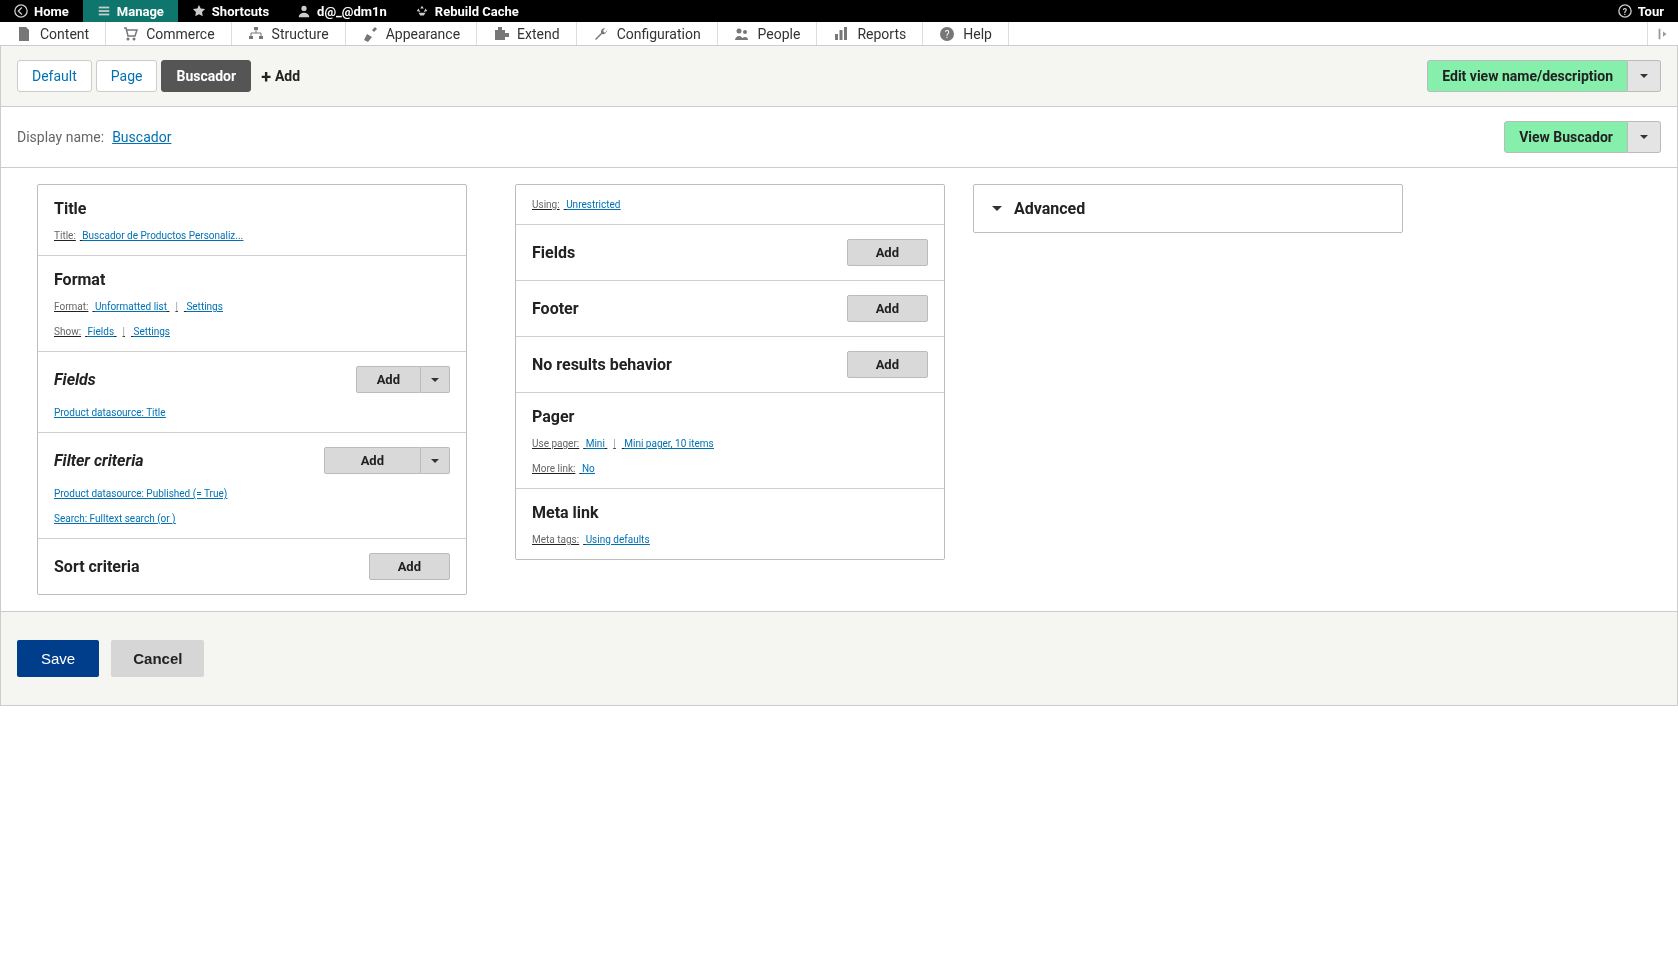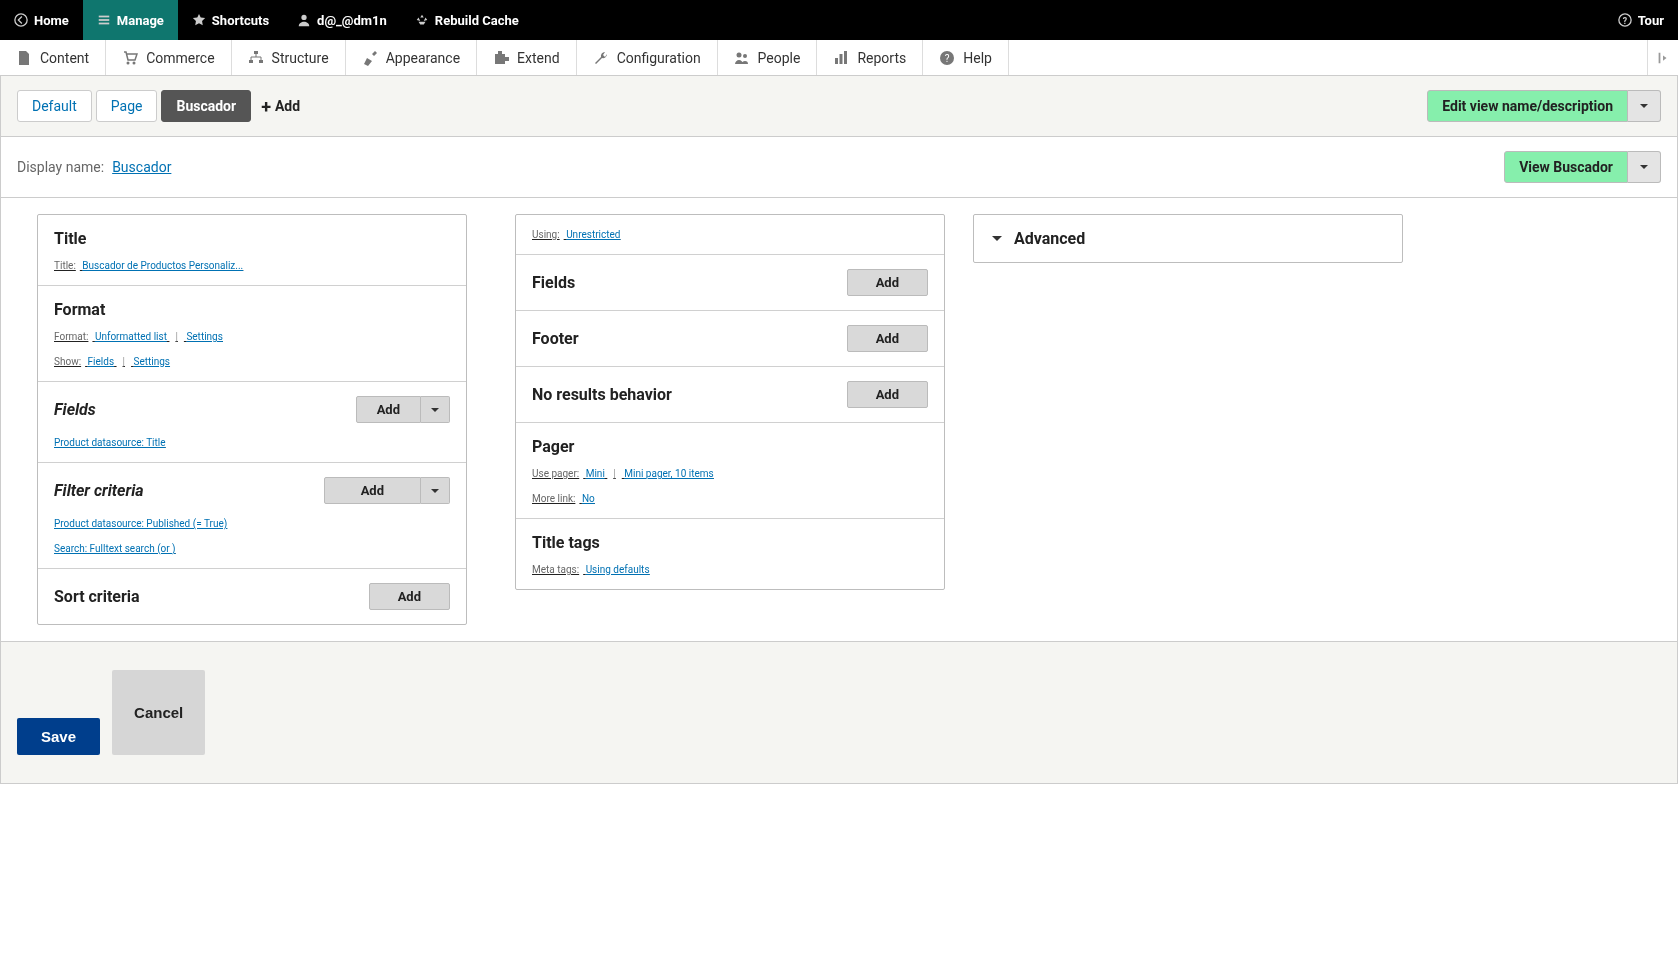--- a/index.html
+++ b/index.html
@@ -1,28 +1,28 @@
 <!DOCTYPE html>
 <html><head>
 <meta charset="utf-8">
 <style>
 * { box-sizing: border-box; margin: 0; padding: 0; }
 body { font-family: -apple-system, BlinkMacSystemFont, "Segoe UI", Roboto, sans-serif; font-size: 14px; color: #222; background: #fff; }
 a { color: #0071b3; text-decoration: underline; cursor: pointer; }
 
 
-.topbar { background: #000; color: #fff; height: 40px; display: flex; align-items: center; font-size: 13px; }
+.topbar { background: #000; color: #fff; height: 22px; display: flex; align-items: center; font-size: 13px; }
 .topbar .item { display: flex; align-items: center; padding: 0 14px; height: 100%; cursor: pointer; gap: 6px; }
 .topbar .item.active { background: #0f766e; }
 .topbar .item svg { width: 14px; height: 14px; fill: #ccc; }
 .topbar .item.bold { font-weight: bold; }
 .topbar .spacer { flex: 1; }
 
 
-.adminmenu { border-bottom: 1px solid #ccc; height: 36px; display: flex; align-items: stretch; background: #fff; box-shadow: 0 2px 4px rgba(0,0,0,.15); }
+.adminmenu { border-bottom: 1px solid #ccc; height: 24px; display: flex; align-items: stretch; background: #fff; box-shadow: 0 2px 4px rgba(0,0,0,.15); }
 .adminmenu .item { display: flex; align-items: center; gap: 8px; padding: 0 16px; border-right: 1px solid #ddd; cursor: pointer; color: #333; font-size: 14px; }
 .adminmenu .item svg { width: 16px; height: 16px; fill: #777; }
 .adminmenu .tail { margin-left: auto; display: flex; align-items: center; padding: 0 8px; color: #aaa; border-left: 1px solid #ddd; }
 
 
 .page { background: #f5f5f2; border: 1px solid #ccc; border-top: none; margin: 0; }
 
 
 .tabsrow { padding: 14px 16px; border-bottom: 1px solid #ccc; display: flex; align-items: center; gap: 4px; }
 .tab { background: #fff; border: 1px solid #ccc; border-radius: 3px; padding: 7px 14px; color: #0071b3; cursor: pointer; font-size: 14px; }
@@ -64,21 +64,21 @@
 .addsplit .drop svg { width: 12px; height: 12px; fill: #333; }
 .addsplit.wide .addbtn { padding: 5px 36px; }
 
 
 .adv { border: 1px solid #bdbdbd; border-radius: 2px; padding: 14px 16px; display: flex; align-items: center; gap: 10px; cursor: pointer; }
 .adv svg { width: 14px; height: 14px; fill: #333; }
 .adv h3 { font-size: 16px; font-weight: bold; }
 
 
 .actions { background: #f5f5f2; padding: 28px 16px; border-top: 1px solid #ccc; display: flex; gap: 12px; }
-.btnp { background: #003e8c; color: #fff; border: none; padding: 10px 24px; font-weight: bold; border-radius: 2px; cursor: pointer; font-size: 15px; margin-top: 48px; }
+.btnp { background: #003e8c; color: #fff; border: none; padding: 10px 24px; font-weight: normal; border-radius: 2px; cursor: pointer; font-size: 15px; }
 .btns { background: #d6d6d6; color: #222; border: none; padding: 10px 22px; font-weight: bold; border-radius: 2px; cursor: pointer; font-size: 15px; }
 </style>
 </head>
 <body>
 
 <div class="topbar">
   <div class="item bold">
     <svg viewBox="0 0 16 16">
         <circle cx="8" cy="8" r="7" fill="none" stroke="#ccc" stroke-width="1.5"></circle>
         <path d="M9 4l-4 4 4 4" fill="none" stroke="#ccc" stroke-width="1.5"></path>
@@ -340,21 +340,21 @@
       <span class="sep">|</span>
       <a>Mini pager, 10 items</a>
     </div>
     <div class="row">
       <span class="k">More link:</span>
       <a>No</a>
     </div>
   </div>
 
   <div class="sect">
-    <h3>Title tags</h3>
+    <h3>Meta link</h3>
     <div class="row">
       <span class="k">Meta tags:</span>
       <a>Using defaults</a>
     </div>
   </div>
 
 </div>
 </div>
 
 <div class="col3">

